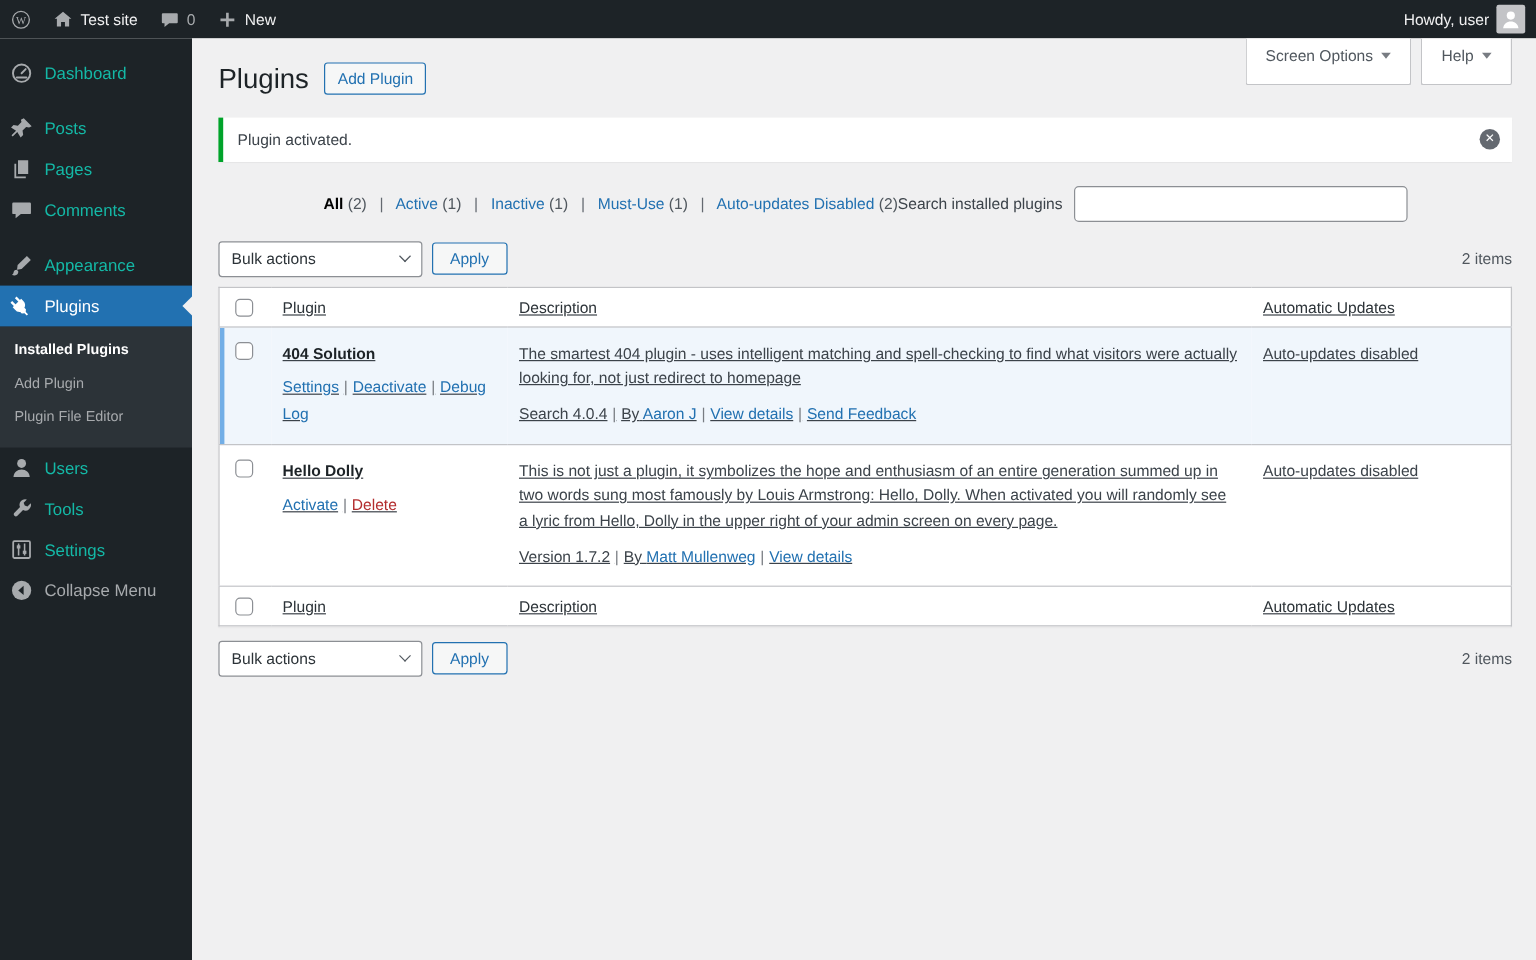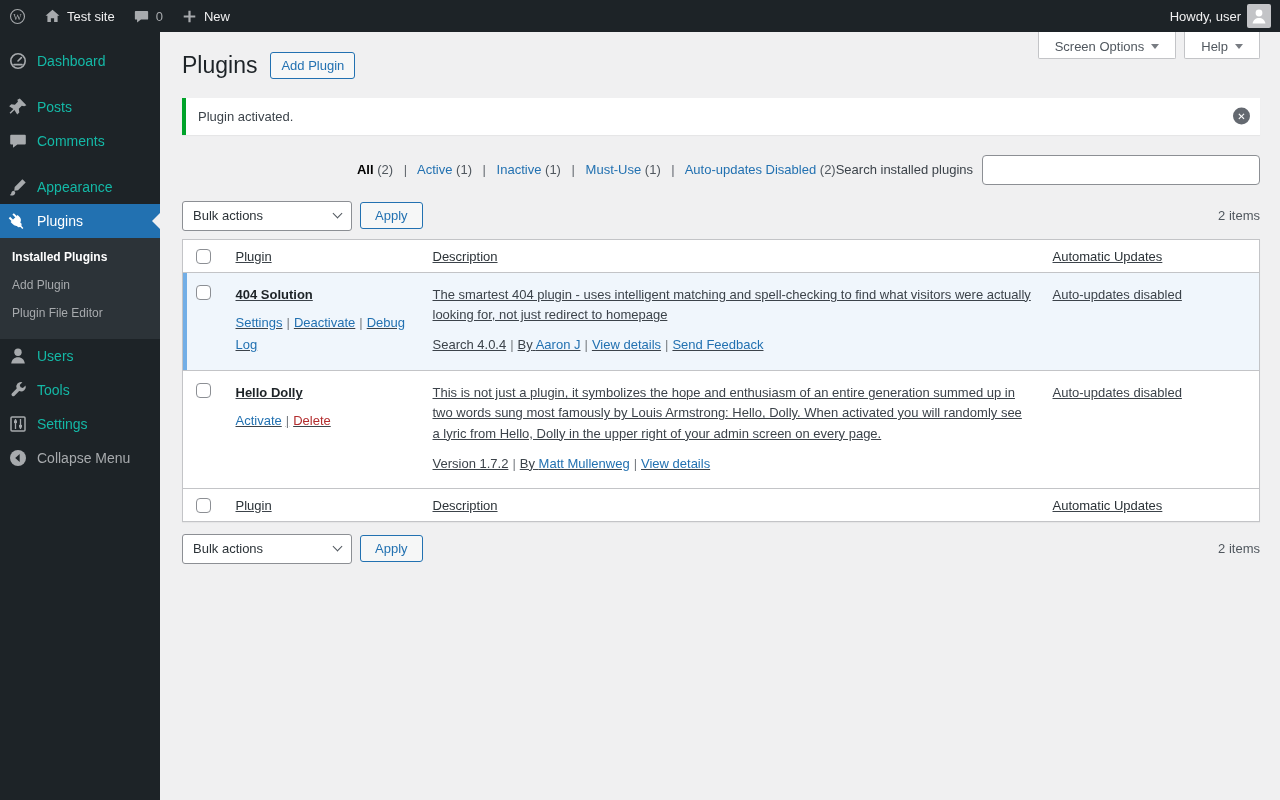--- a/index.html
+++ b/index.html
@@ -56,21 +56,21 @@
 
   
   #content {
     flex:1; background:#f0f0f1; position:relative;
     display:flex; flex-direction:column; padding:0 20px 0 22px;
   }
   .screen-meta { position:absolute; top:0; right:20px; display:flex; gap:8px; }
   .meta-btn {
     background:#fff; border:1px solid #c3c4c7; border-top:none;
     border-radius:0 0 2px 2px; color:#50575e; font-family:inherit; font-size:13px;
-    padding:7px 16px 4px; display:flex; align-items:center; gap:7px; cursor:pointer;
+    padding:7px 16px 16px; display:flex; align-items:center; gap:7px; cursor:pointer;
   }
   .caret-down {
     width:0; height:0; border-left:4px solid transparent;
     border-right:4px solid transparent; border-top:5px solid #787c82;
   }
 
   .page-header { display:flex; align-items:center; gap:13px; margin-top:19px; }
   h1 { margin:0; font-size:23px; font-weight:400; color:#1d2327; line-height:1.3; }
   .btn-secondary {
     background:#f6f7f7; border:1px solid #2271b1; border-radius:3px;
@@ -81,21 +81,21 @@
     background:#fff; border-left:4px solid #00a32a;
     box-shadow:0 1px 1px rgba(0,0,0,.04);
     margin-top:17px; padding:11px 42px 11px 12px; position:relative; color:#3c434a;
   }
   .notice-dismiss {
     position:absolute; right:10px; top:50%; transform:translateY(-50%);
     width:17px; height:17px; border-radius:50%; background:#646970; color:#fff;
     font-size:10px; line-height:17px; text-align:center; cursor:pointer; border:none; padding:0;
   }
 
-  .filter-row { display:flex; justify-content:flex-end; align-items:center; margin-top:20px; }
+  .filter-row { display:flex; justify-content:center; align-items:center; margin-top:20px; }
   .subsubsub { color:#646970; }
   .subsubsub a { color:#2271b1; }
   .subsubsub .current-f { color:#000; font-weight:bold; }
   .count { color:#50575e; font-weight:400; }
   .pipe { color:#646970; }
   .subsubsub .pipe { margin:0 7px; }
   .search-box { display:flex; align-items:center; gap:9px; color:#3c434a; }
   .search-box input {
     width:278px; height:30px; border:1px solid #8c8f94; border-radius:4px;
     background:#fff; padding:0 8px; font:inherit; color:#2c3338;
@@ -197,20 +197,27 @@
           <path d="M6 13.6h8" stroke-linecap="round"></path>
       </svg>
       <span>Dashboard</span>
     </div>
     <div class="menu-sep"></div>
     <div class="menu-item">
       <svg viewBox="0 0 20 20" fill="currentColor">
         <path d="M11.8 1.6 18.4 8.2 16.2 9.3 13.8 8.8 10.8 11.8 11.3 15.4 9.2 17.5 6.4 12.9 2.6 16.7 1.6 15.7 5.4 11.9 1.2 9.3 3.3 7.2 6.9 7.7 9.9 4.7 9.4 2.7z"></path>
       </svg>
       <span>Posts</span>
+    </div>
+    <div class="menu-item">
+      <svg viewBox="0 0 20 20" fill="currentColor">
+        <path d="M7 2.5h8.5V14H7z"></path>
+        <path d="M4 5.5h1.5V16h8v1.5H4z"></path>
+      </svg>
+      <span>Pages</span>
     </div>
     <div class="menu-item">
       <svg viewBox="0 0 20 20" fill="currentColor">
         <path d="M3.2 3.8h13.6a1 1 0 0 1 1 1v7.6a1 1 0 0 1-1 1H9.4l-4.4 3.4v-3.4H3.2a1 1 0 0 1-1-1V4.8a1 1 0 0 1 1-1z"></path>
       </svg>
       <span>Comments</span>
     </div>
     <div class="menu-sep"></div>
     <div class="menu-item">
       <svg viewBox="0 0 20 20" fill="currentColor">

